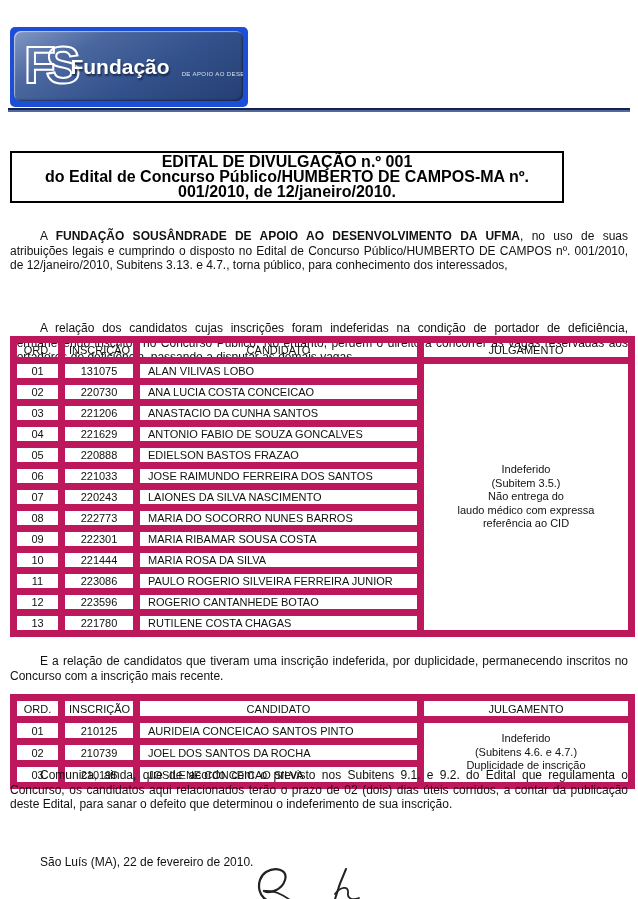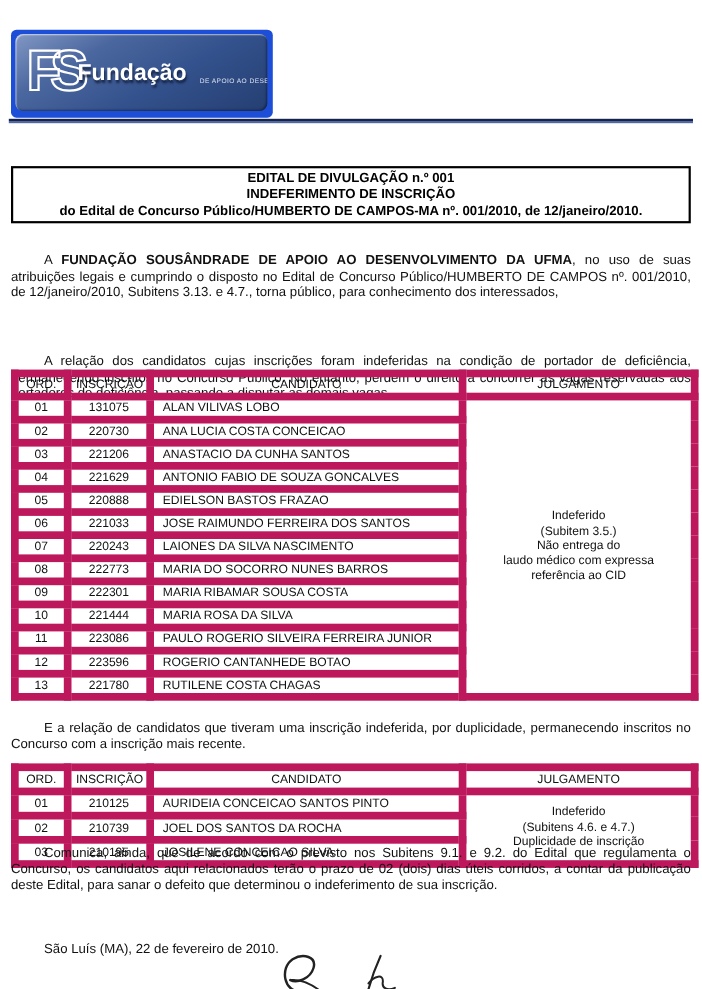--- a/index.html
+++ b/index.html
@@ -58,24 +58,24 @@
 
   
   .rule {
     position:absolute; left:8px; top:108px;
     width:622px; height:4px;
     background:linear-gradient(#16234b 0 55%, #51699f 55% 100%);
   }
 
   
   .title-box {
-    position:absolute; left:10px; top:151px; width:618px;
+    position:absolute; left:10px; top:151px; width:554px;
     border:2px solid #000000;
     text-align:center;
-    font-size:12px; font-weight:bold; line-height:15px;
+    font-size:16px; font-weight:bold; line-height:15px;
     padding:1px 4px 2px 4px;
     color:#000;
   }
 
   
   .para {
     position:absolute; left:10px; width:618px;
     font-size:12px; line-height:14.6px;
     text-align:justify;
     color:#111;
@@ -121,21 +121,20 @@
       <div class="logo-name1">Fundação</div>
       <div class="logo-sub">DE APOIO AO DESENVOLVIMENTO DA UFMA</div>
     </div>
   </div>
 </div>
 
 <div class="rule"></div>
 
 <div class="title-box">
   <div>EDITAL DE DIVULGAÇÃO n.º 001</div>
-  <div>INDEFERIMENTO DE INSCRIÇÃO</div>
   <div>do Edital de Concurso Público/HUMBERTO DE CAMPOS-MA nº. 001/2010, de 12/janeiro/2010.</div>
 </div>
 
 <p class="para p1"><span class="ind"></span><span>A </span><b>FUNDAÇÃO SOUSÂNDRADE DE APOIO AO DESENVOLVIMENTO DA UFMA</b><span>, no uso de suas atribuições legais e cumprindo o disposto no Edital de Concurso Público/HUMBERTO DE CAMPOS nº. 001/2010, de 12/janeiro/2010, Subitens 3.13. e 4.7., torna público, para conhecimento dos interessados,</span></p>
 
 <p class="para p2"><span class="ind"></span><span>A relação dos candidatos cujas inscrições foram indeferidas na condição de portador de deficiência, permanecendo inscritos no Concurso Público. No entanto, perdem o direito a concorrer às vagas reservadas aos portadores de deficiência, passando a disputar as demais vagas.</span></p>
 
 <table class="doc t1">
   <colgroup>
       <col style="width:48px">

